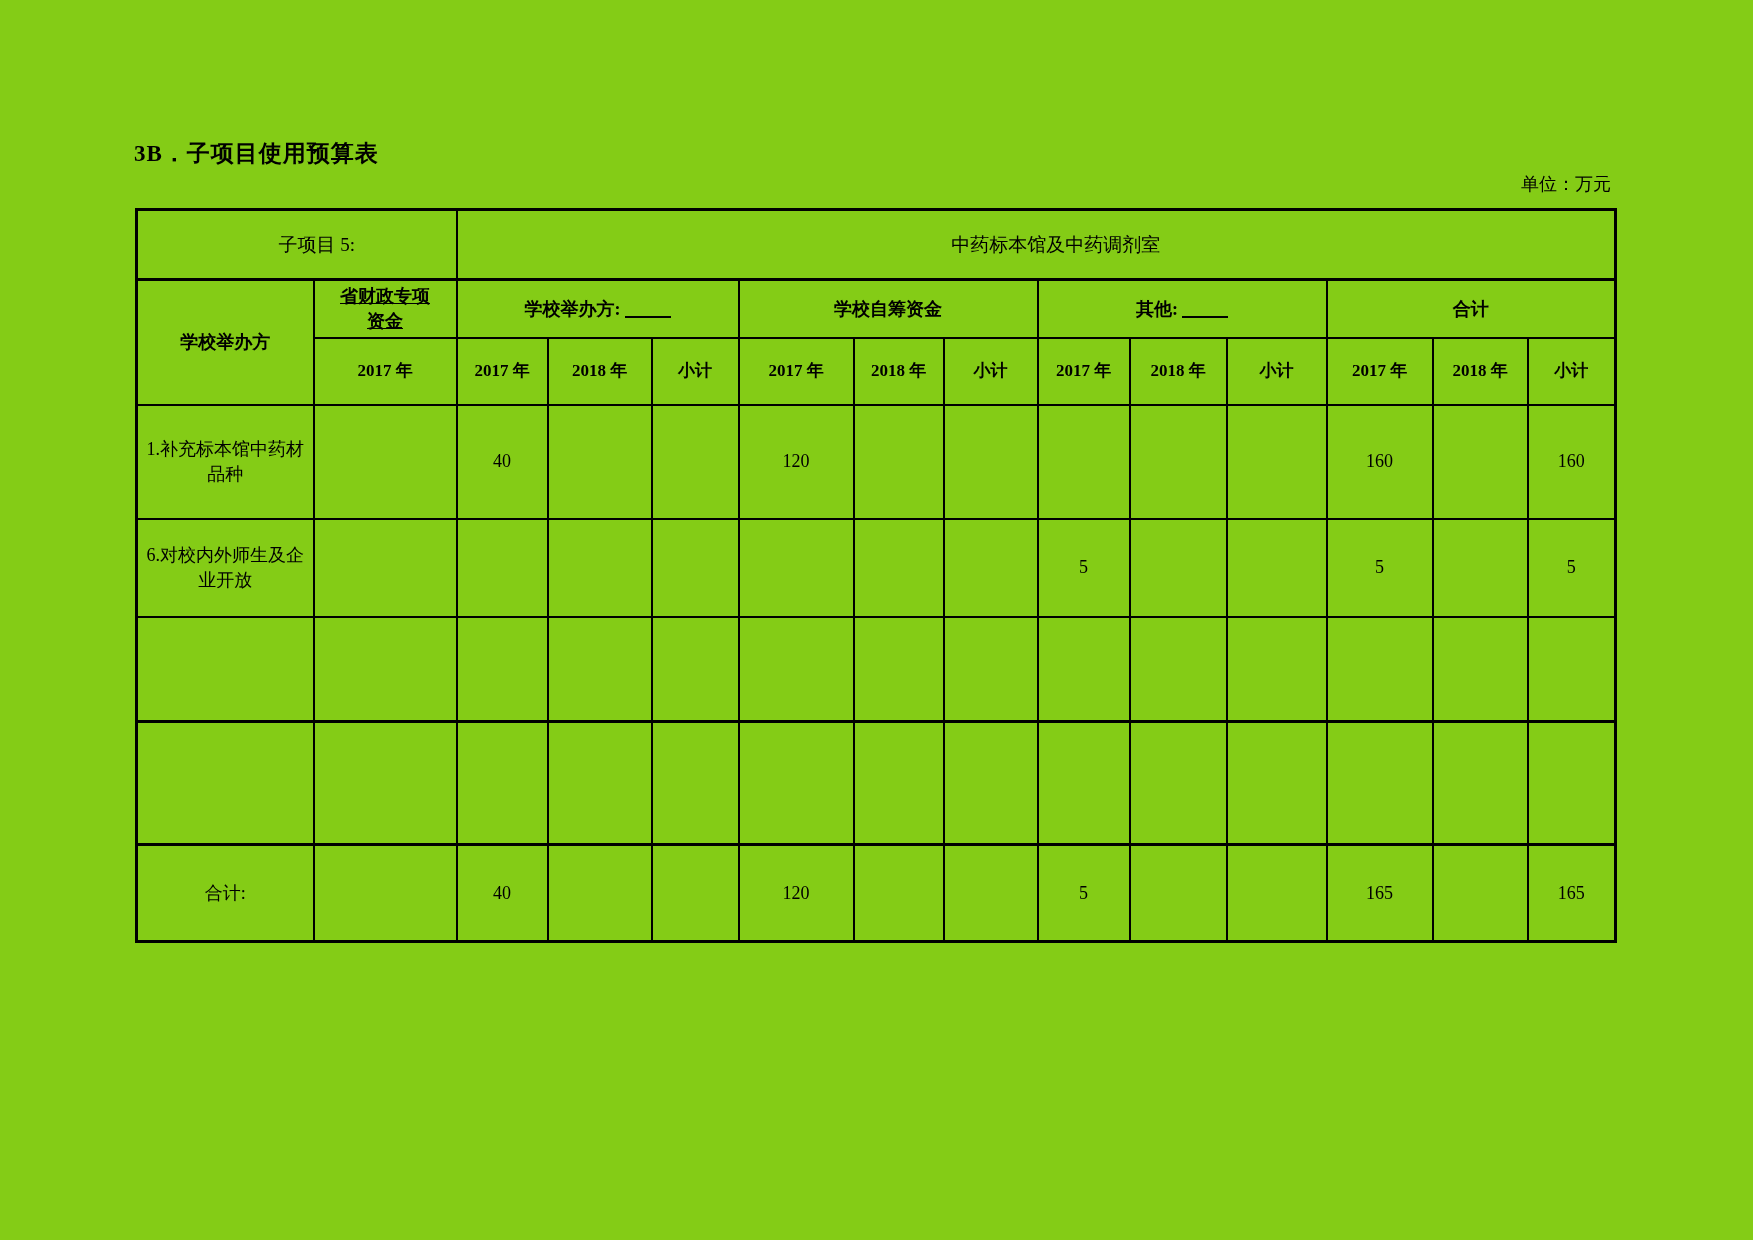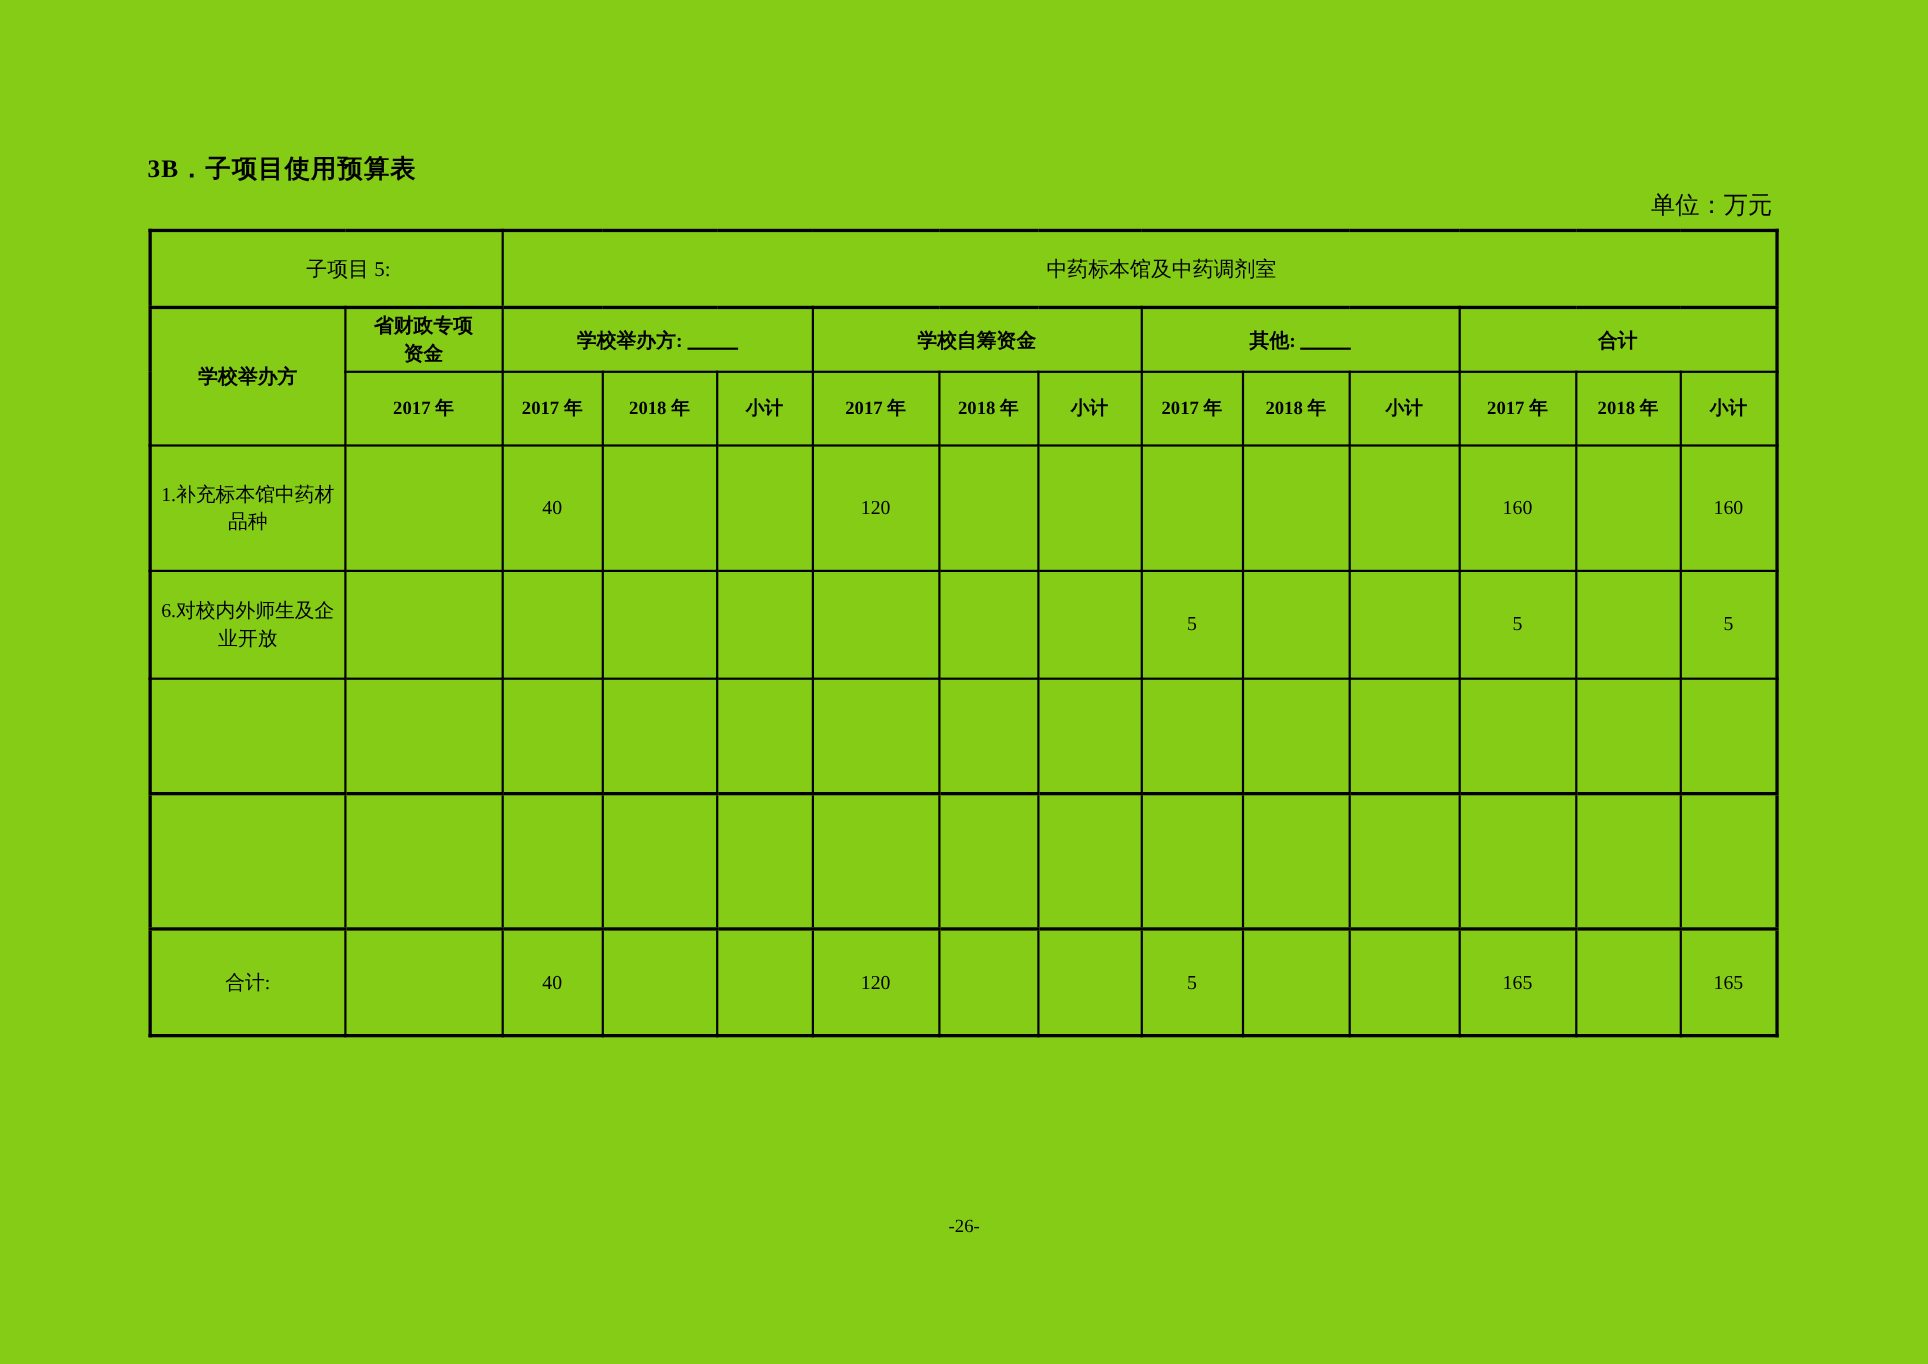--- a/index.html
+++ b/index.html
@@ -17,21 +17,21 @@
     left: 134px;
     top: 138px;
     font-size: 23px;
     font-weight: bold;
     letter-spacing: 1px;
   }
   .unit-note {
     position: absolute;
     right: 142px;
     top: 172px;
-    font-size: 22px;
+    font-size: 18px;
     font-family: Liberation Mono, monospace;
   }
   table.budget {
     position: absolute;
     left: 135px;
     top: 208px;
     width: 1479px;
     border-collapse: collapse;
     table-layout: fixed;
     border: 3px solid #000;
@@ -43,21 +43,21 @@
     padding: 0;
     font-size: 18px;
     overflow: hidden;
   }
   tr.row-a td { font-size: 19px; padding-left: 40px; }
   tr.row-a td { border-bottom-width: 3px; }
   tr.hdr td { font-weight: bold; font-size: 18px; line-height: 1.35; }
   tr.row-c td { font-size: 17px; margin-left: 30px; }
   td.label-cell { font-size: 19px; line-height: 1.35; padding: 0 24px; }
   td.num-cell { font-size: 18px; }
-  .narrow { display: inline-block; width: 98px; line-height: 1.35; }
+  .narrow { display: inline-block; width: 98px; line-height: 1.35; text-decoration: underline; }
   .blank {
     display: inline-block;
     width: 46px;
     height: 4px;
     border-bottom: 2px solid #000;
     transform: translateY(3px);
     margin-left: 4px;
   }
   tr.thick-bottom td { border-bottom-width: 3px; }
   .page-number {
@@ -206,15 +206,14 @@
       <td class="num-cell">5</td>
       <td class="num-cell"></td>
       <td class="num-cell"></td>
       <td class="num-cell">165</td>
       <td class="num-cell"></td>
       <td class="num-cell">165</td>
     </tr>
   </tbody>
     </table>
 
-  <div class="page-number">-26-</div>
 
 </div>
 
 </body></html>

